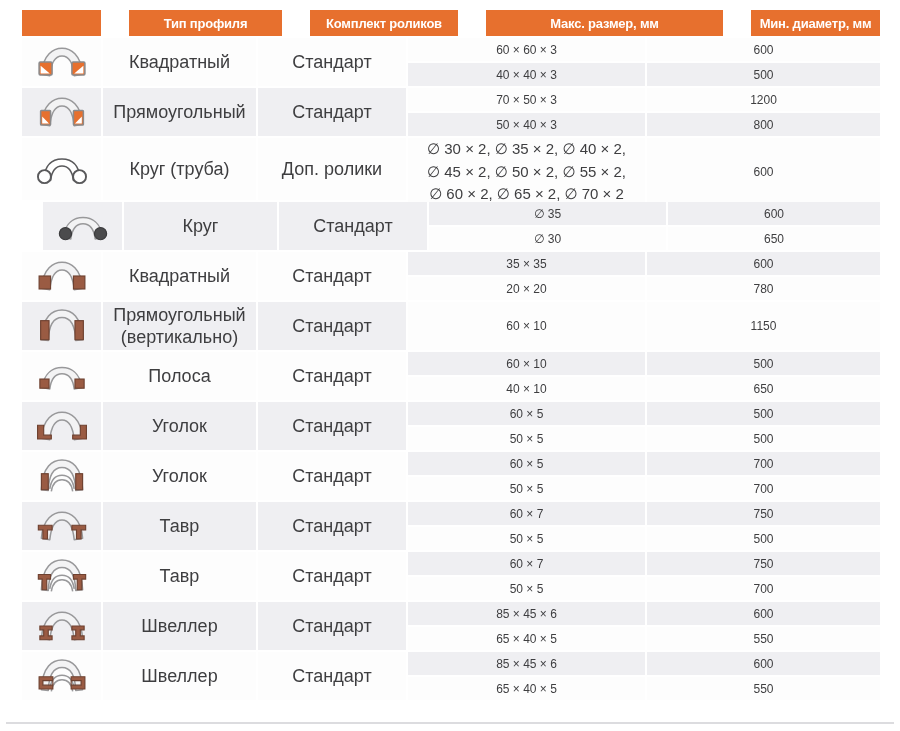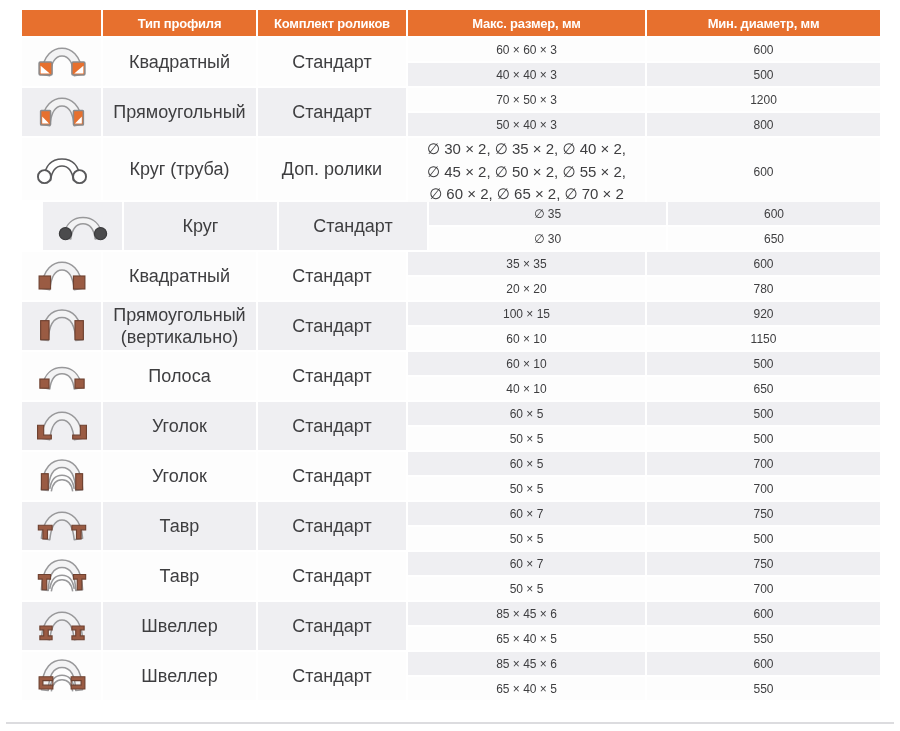--- a/index.html
+++ b/index.html
@@ -1,20 +1,20 @@
 <!DOCTYPE html>
 <html><head>
 <meta charset="utf-8">
 <style>
   * { margin:0; padding:0; box-sizing:border-box; }
   body { background:#ffffff; font-family:"Liberation Sans","DejaVu Sans",sans-serif; }
   .page { position:relative; width:900px; height:731px; background:#ffffff; overflow:hidden; }
   .spec-table { position:absolute; left:22px; top:10px; width:858px; }
 
-  .header-row { display:flex; height:28px; border-bottom:2px solid #fff; }
+  .header-row { display:flex; height:28px; border-bottom:2px solid #fff;gap:26px; }
   .header-cell {
     background:#E7702E; color:#fff; font-weight:700; font-size:13px;
     display:flex; align-items:center; justify-content:center;
     border-right:2px solid #fff; letter-spacing:-0.2px;
   }
   .header-cell:last-child { border-right:none; }
 
   .col-icon { width:81px; flex:none; }
   .col-type { width:155px; flex:none; }
   .col-kit  { width:150px; flex:none; }
@@ -170,24 +170,20 @@
             <svg viewBox="0 0 76 54" width="58" height="42" xmlns="http://www.w3.org/2000/svg">
               <path d="M11,45 C12,14 26,6 38,6 C50,6 64,14 65,45 L56,46 C55,22 46,16 38,16 C30,16 21,22 20,46 Z" fill="#f3f3f4" stroke="#98989a" stroke-width="2" stroke-linejoin="round"></path>
               <rect x="10" y="20" width="11" height="25" fill="#9A5B43" stroke="#6E4130" stroke-width="1.5"></rect>
               <rect x="55" y="20" width="11" height="25" fill="#9A5B43" stroke="#6E4130" stroke-width="1.5"></rect>
             </svg>
           </div>
           <div class="cell type-cell col-type bg-gray">Прямоугольный (вертикально)</div>
           <div class="cell kit-cell col-kit bg-gray">Стандарт</div>
           <div class="subrows">
             <div class="subrow">
-              <div class="cell size-cell col-size bg-gray">100 × 15</div>
-              <div class="cell dia-cell col-dia bg-gray">920</div>
-            </div>
-            <div class="subrow">
               <div class="cell size-cell col-size bg-white">60 × 10</div>
               <div class="cell dia-cell col-dia bg-white">1150</div>
             </div>
           </div>
         </div>
         <div class="group" style="height: 50px;">
           <div class="cell icon-cell col-icon bg-white">
             <svg viewBox="0 0 76 54" width="58" height="42" xmlns="http://www.w3.org/2000/svg">
               <path d="M12,42 C15,22 27,16 38,16 C49,16 61,22 64,42 L54,44 C52,28 45,24 38,24 C31,24 24,28 22,44 Z" fill="#f3f3f4" stroke="#98989a" stroke-width="2" stroke-linejoin="round"></path>
               <rect x="9" y="31" width="12" height="12" fill="#9A5B43" stroke="#6E4130" stroke-width="1.5"></rect>

